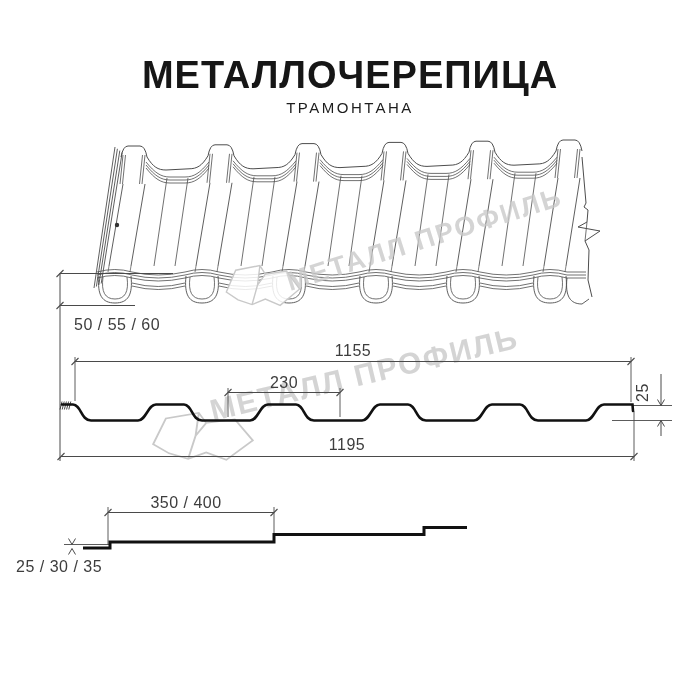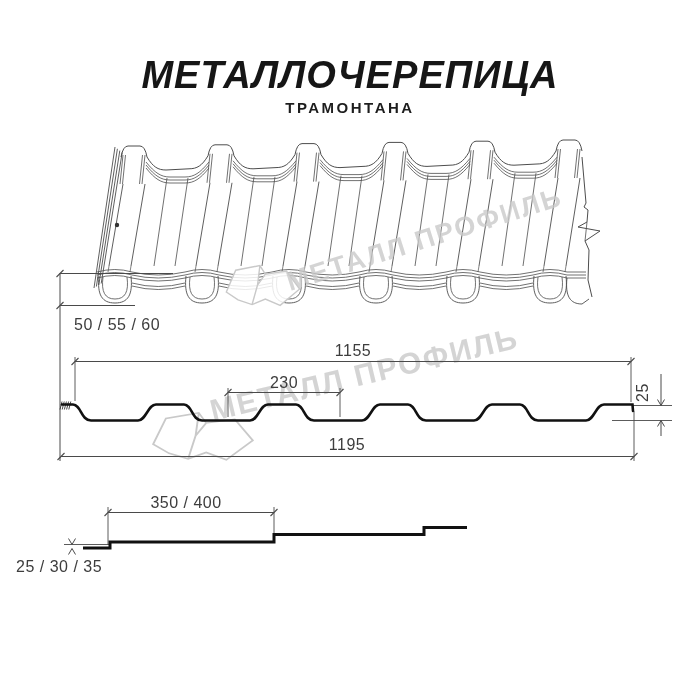--- a/index.html
+++ b/index.html
@@ -1,21 +1,21 @@
 <!DOCTYPE html>
 <html><head>
 <meta charset="utf-8">
 <style>
   html,body{margin:0;padding:0;background:#fff;}
   .page{position:relative;width:700px;height:700px;background:#fff;overflow:hidden;
         font-family:"Liberation Sans",sans-serif;}
   .title{position:absolute;top:54px;left:0;width:700px;text-align:center;
-         font-size:38px;font-weight:700;letter-spacing:1px;color:#161616;font-style:italic;}
+         font-size:38px;font-weight:700;letter-spacing:1px;color:#161616;}
   .subtitle{position:absolute;top:99px;left:0;width:700px;text-align:center;
-         font-size:15px;font-weight:700;letter-spacing:2.5px;color:#1d1d1d;}
+         font-size:15px;font-weight:400;letter-spacing:2.5px;color:#1d1d1d;}
   svg{position:absolute;left:0;top:0;}
   text{font-family:"Liberation Sans",sans-serif;fill:#3d3d3d;}
   .dimtxt{font-size:16px;letter-spacing:.5px;}
   .wmtxt{font-size:27px;font-weight:700;letter-spacing:2px;fill:#c9c9c9;fill-opacity:.8;}
 </style>
 </head>
 <body>
 
 <div class="page">
   <div class="title">МЕТАЛЛОЧЕРЕПИЦА</div>

